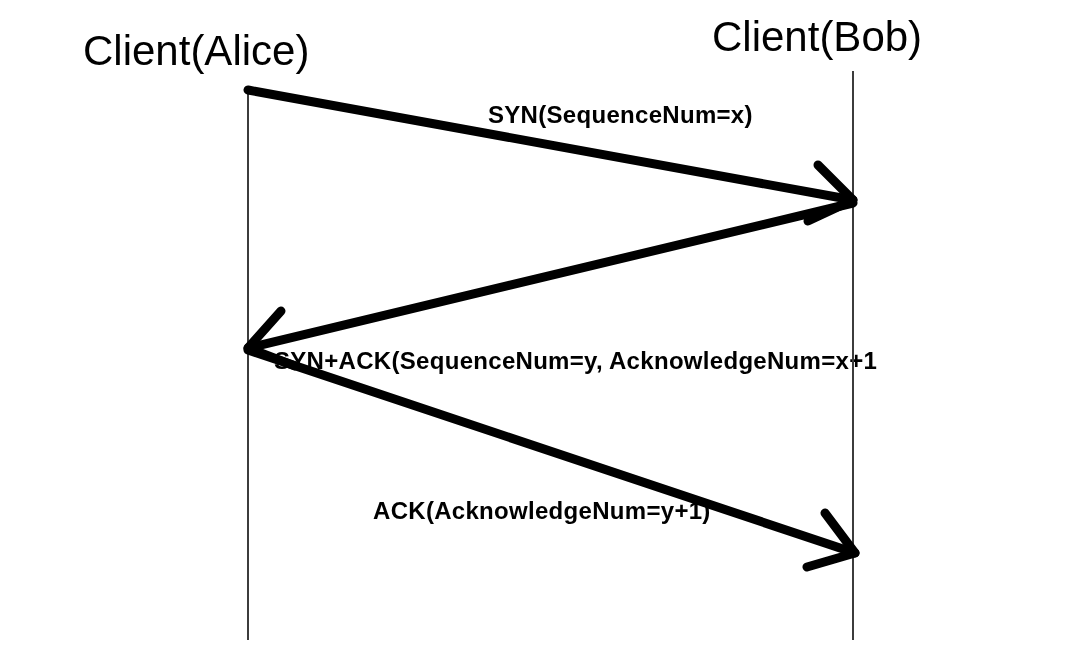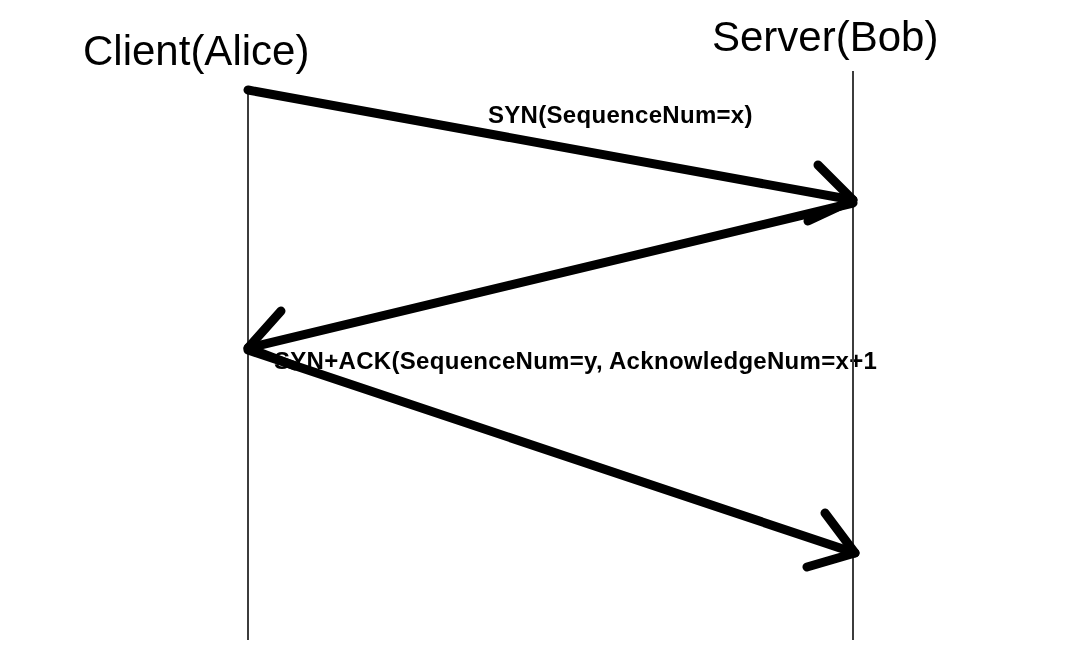--- a/index.html
+++ b/index.html
@@ -48,26 +48,27 @@
   .arrow-shaft{stroke:var(--arrow);stroke-width:9;stroke-linecap:round;fill:none;}
   .arrow-head{stroke:var(--arrow);stroke-width:9;stroke-linecap:round;stroke-linejoin:round;fill:none;}
 </style>
 </head>
 <body>
 
 <div class="canvas">
 
   <div class="participant-title client">Client(Alice)</div>
 
-  <div class="participant-title server">Server(Bob)</div>
+  <div class="participant-title server">Client(Bob)</div>
 
   <div class="msg-label syn">SYN(SequenceNum=x)</div>
 
   <div class="msg-label synack">SYN+ACK(SequenceNum=y, AcknowledgeNum=x+1</div>
 
+  <div class="msg-label ack">ACK(AcknowledgeNum=y+1)</div>
 
   <svg class="overlay" viewBox="0 0 1080 664">
 
     <line class="lifeline" x1="248" y1="88" x2="248" y2="640"></line>
     <line class="lifeline" x1="853" y1="71" x2="853" y2="640"></line>
 
     <line class="arrow-shaft" x1="248" y1="90" x2="853" y2="200"></line>
     <polyline class="arrow-head" points="808,221 853,200 818,165"></polyline>
 
     <line class="arrow-shaft" x1="853" y1="203" x2="248" y2="348"></line>

